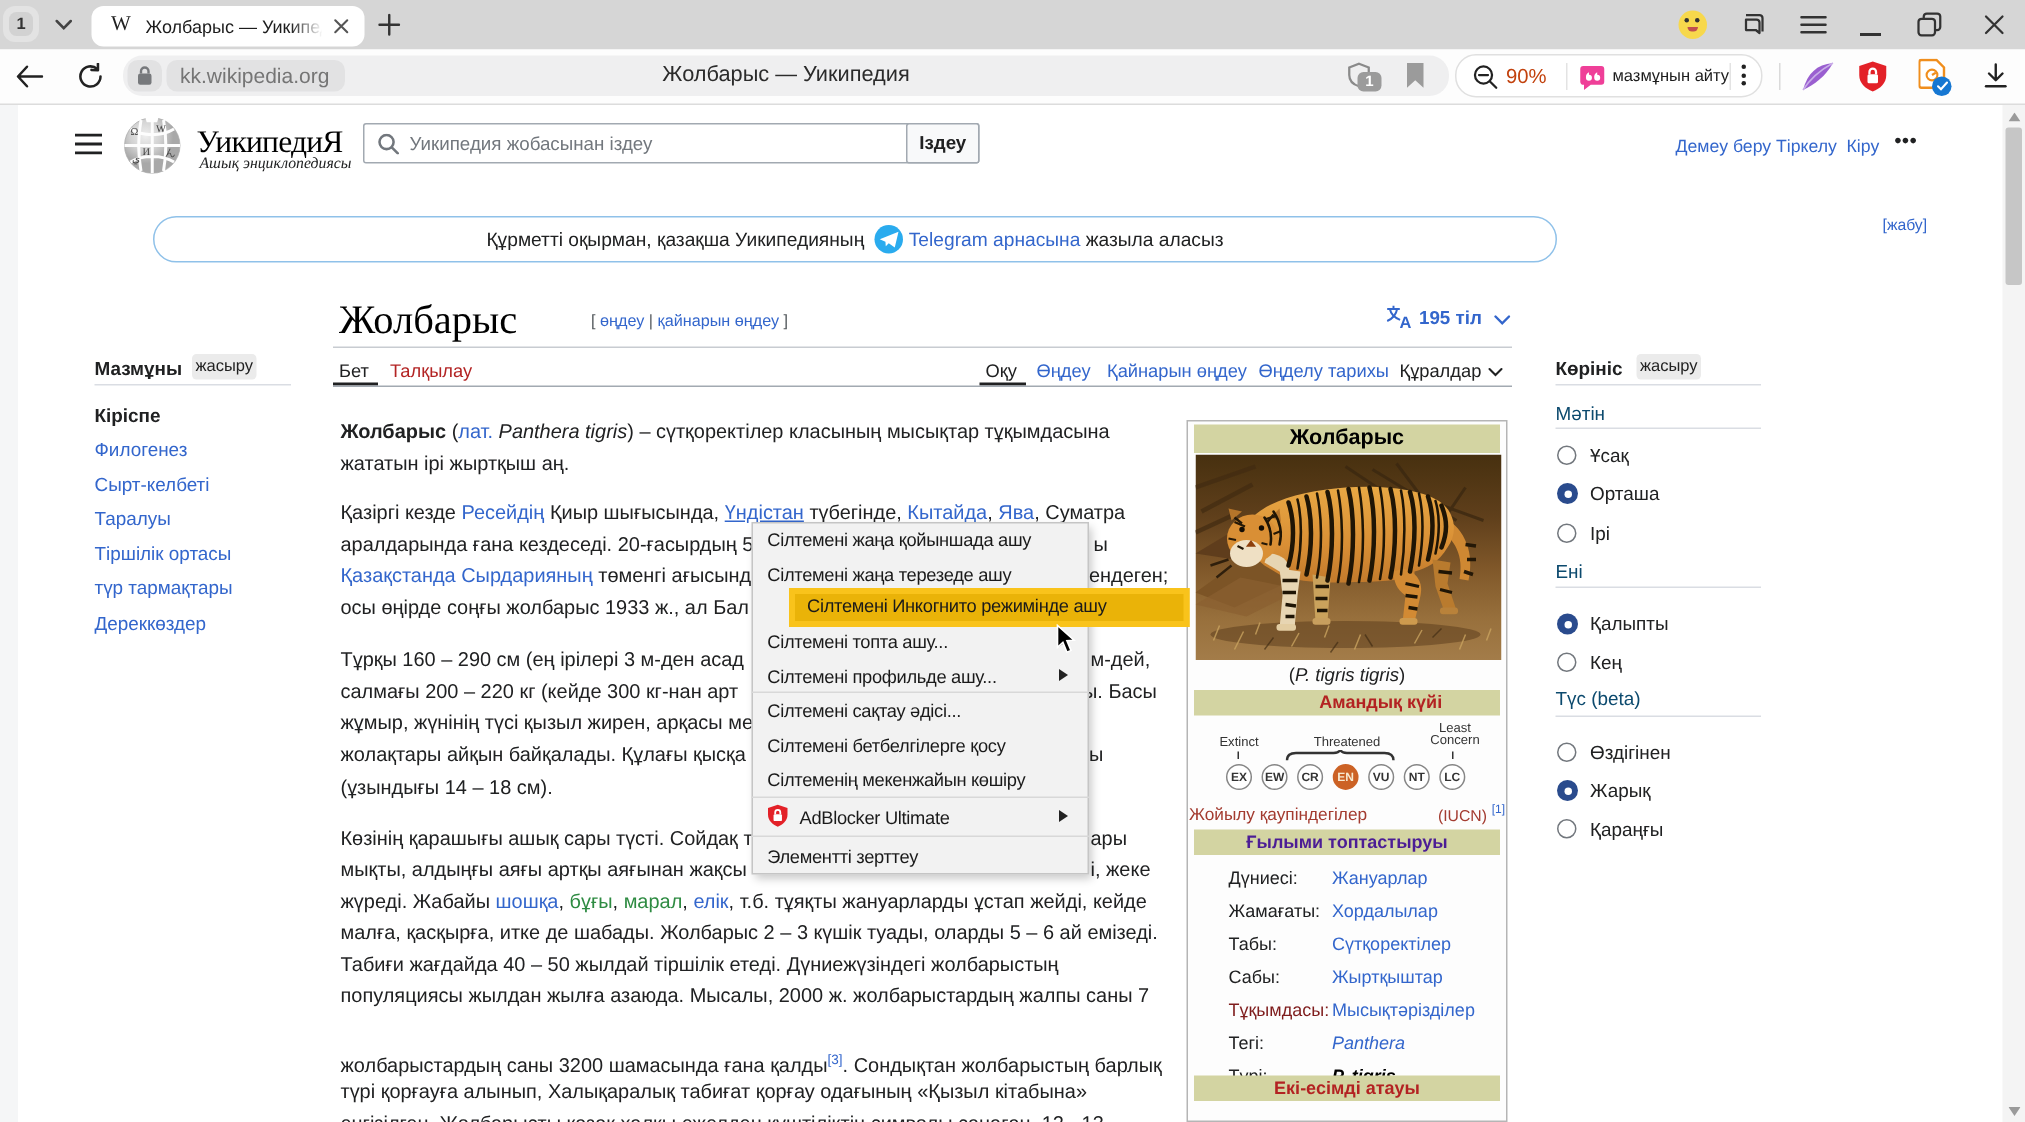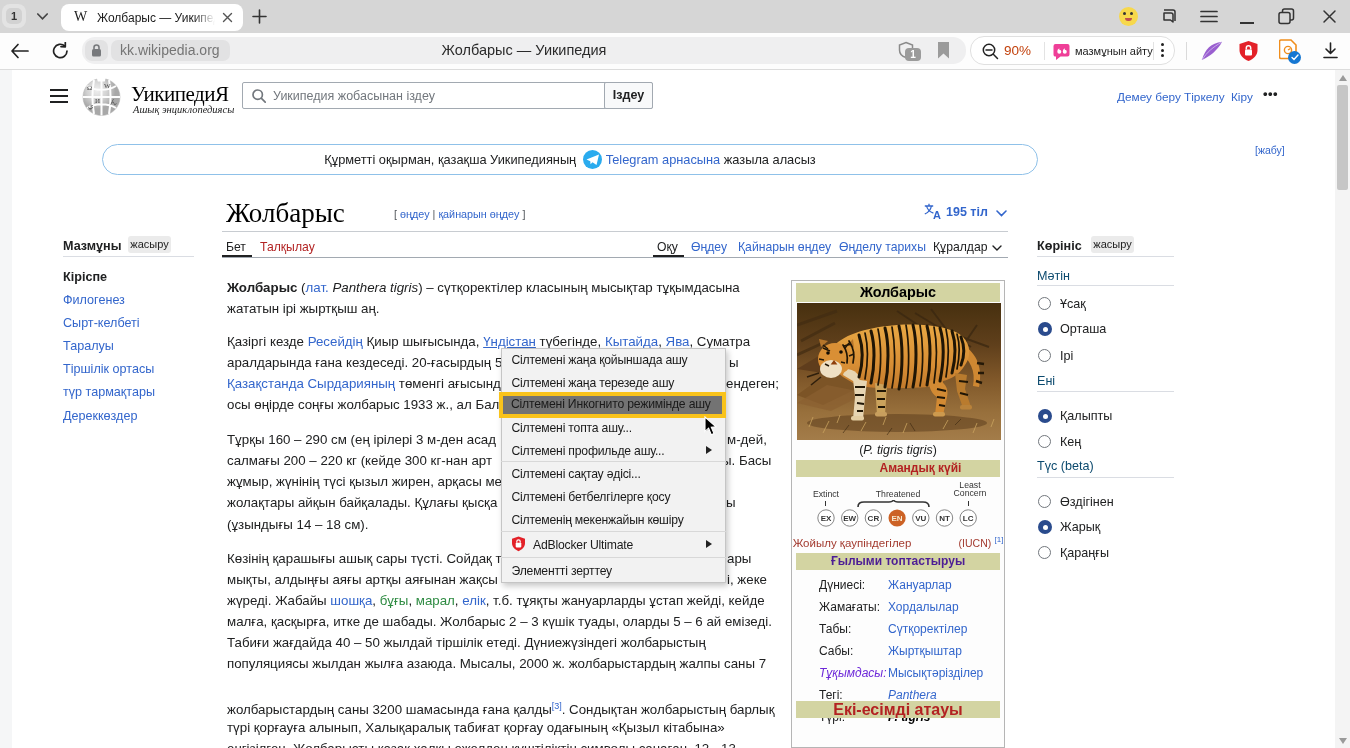--- a/index.html
+++ b/index.html
@@ -36,21 +36,21 @@
 sup { font-size:9px; }
 
 #ibox { position:absolute; left:791px; top:280px; width:214px; height:468px; background:#fdfdfd; border:1px solid #b5b5b5; }
 .band { position:absolute; left:4px; width:204px; height:18px; background:#d3d4a2; text-align:center; font-weight:bold; }
 .irow { position:absolute; font-size:12px; }
 
 #cmenu { position:absolute; left:501px; top:348px; width:225px; height:235px; background:#f2f2f2; border:1px solid #c5c5c5; box-shadow:2px 3px 6px rgba(0,0,0,0.22); }
 .mi { position:absolute; left:511.5px; font-size:12.2px; letter-spacing:-0.2px; color:#1a1a1a; white-space:nowrap; }
 .msep { position:absolute; left:0; width:100%; height:1px; background:#d8d8d8; }
 .marr { position:absolute; width:0; height:0; border-left:6px solid #222; border-top:4.5px solid transparent; border-bottom:4.5px solid transparent; }
-#hl { position:absolute; left:499px; top:392px; width:227px; height:26px; background:#737373; border:4.5px solid #f9c31b; }
+#hl { position:absolute; left:526px; top:392px; width:267px; height:26px; background:#eab308; border:4.5px solid #f9c31b; }
 #hltxt { position:absolute; left:8px; top:1px; font-size:12.2px; letter-spacing:-0.2px; color:#1a1a1a; white-space:nowrap; }
 </style>
 </head>
 <body>
 <div id="stage">
 
 <div id="tabbar">
   <div id="tabchipring"></div>
   <div id="tabchip">1</div>
   <svg class="abs" style="left:36px;top:12px" width="13" height="9" viewBox="0 0 13 9">
@@ -424,27 +424,27 @@
   <div class="abs" style="left:0;top:254px;width:100%;text-align:center;font-size:11.5px;color:#a33b30;white-space:nowrap;">Жойылу қаупіндегілер <span style="font-size:10.5px;padding-left:44px;">(IUCN)</span> <sup style="font-size:8px;color:#36c;">[1]</sup></div>
   <div class="band" style="top:272px;font-size:12px;color:#4c1d95;line-height:17px;height:17px;">Ғылыми топтастыруы</div>
   <div class="irow" style="left:27px;top:297px;color:#202122;">Дүниесі:</div>
       <div class="irow blue" style="left:96px;top:297px;">Жануарлар</div>
   <div class="irow" style="left:27px;top:319px;color:#202122;">Жамағаты:</div>
       <div class="irow blue" style="left:96px;top:319px;">Хордалылар</div>
   <div class="irow" style="left:27px;top:341px;color:#202122;">Табы:</div>
       <div class="irow blue" style="left:96px;top:341px;">Сүтқоректілер</div>
   <div class="irow" style="left:27px;top:363px;color:#202122;">Сабы:</div>
       <div class="irow blue" style="left:96px;top:363px;">Жыртқыштар</div>
-  <div class="irow" style="left:27px;top:385px;color:#6d28d9;font-style:italic;">Тұқымдасы:</div>
+  <div class="irow" style="left:27px;top:385px;color:#7f1d1d;">Тұқымдасы:</div>
       <div class="irow blue" style="left:96px;top:385px;">Мысықтәрізділер</div>
   <div class="irow" style="left:27px;top:407px;color:#202122;">Тегі:</div>
       <div class="irow blue" style="left:96px;top:407px;font-style:italic;">Panthera</div>
   <div class="irow" style="left:27px;top:429px;color:#202122;">Түрі:</div>
       <div class="irow" style="left:96px;top:429px;font-style:italic;font-weight:bold;color:#000;">P. tigris</div>
-  <div class="band" style="top:420px;font-size:16px;color:#b32222;line-height:17px;height:17px;">Екі-есімді атауы</div>
+  <div class="band" style="top:436px;font-size:12px;color:#b32222;line-height:17px;height:17px;">Екі-есімді атауы</div>
 </div>
 
 <div id="cmenu"></div>
 <div class="mi" style="top:353px;">Сілтемені жаңа қойыншада ашу</div>
 <div class="mi" style="top:375.5px;">Сілтемені жаңа терезеде ашу</div>
 <div id="hl">
       <div id="hltxt">Сілтемені Инкогнито режимінде ашу</div>
     </div>
 <div class="mi" style="top:420.5px;">Сілтемені топта ашу...</div>
 <div class="marr" style="left:706px;top:423px;"></div>

